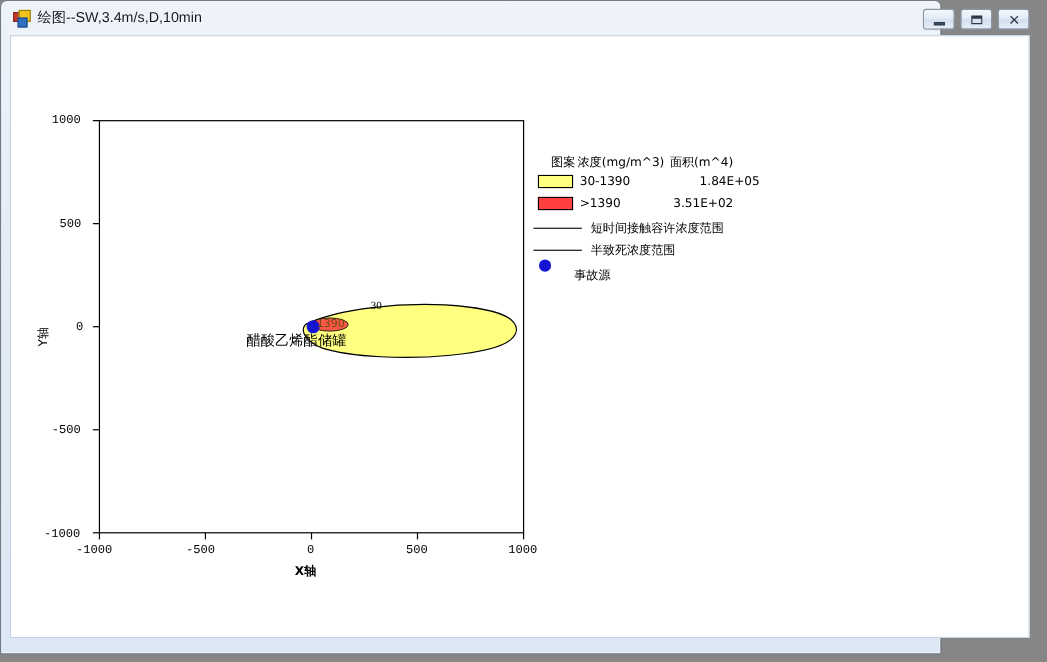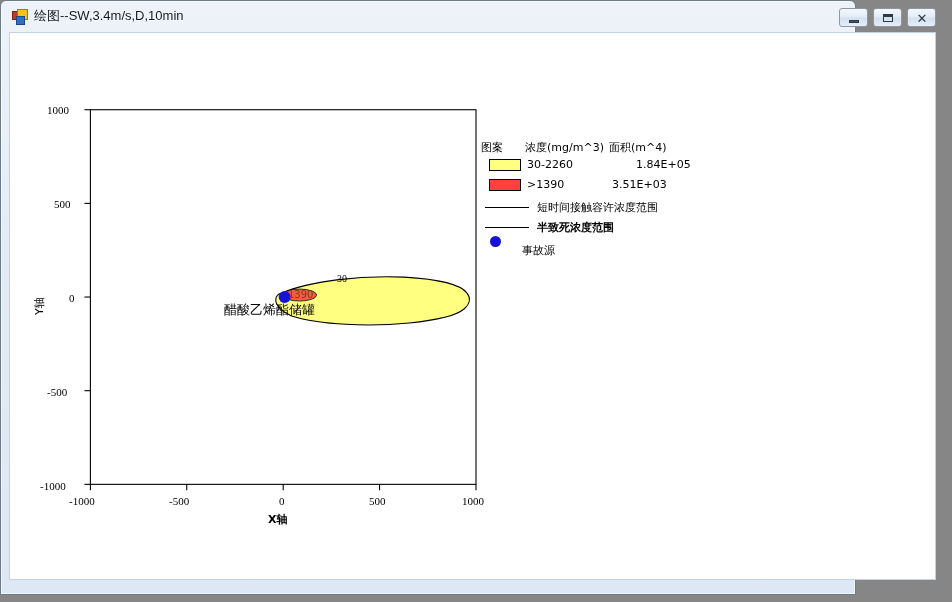--- a/index.html
+++ b/index.html
@@ -114,21 +114,21 @@
   
   #plot-canvas {
     position: absolute;
     left: 0; top: 0;
     width: 100%;
     height: 100%;
   }
 
   .tick-label {
     position: absolute;
-    font-family: Liberation Serif, serif;
+    font-family: Liberation Mono, monospace;
     font-size: 11px;
     color: #000;
     white-space: nowrap;
   }
   .axis-title {
     position: absolute;
     font-family: "DejaVu Sans", sans-serif;
     font-size: 11px;
     color: #000;
     white-space: nowrap;
@@ -283,36 +283,36 @@
 
     <div class="axis-title" style="left:258px; top:479px;font-weight:bold;">X轴</div>
     <div class="axis-title" id="y-axis-title" style="left:22px; top:282px;">Y轴</div>
 
     <div class="contour-label" style="left:327px; top:240px;">30</div>
     <div class="contour-label-inner" style="left:278px; top:256px; color:#6b4a10;">1390</div>
 
     <div class="src-label" style="left:214px; top:268px;">醋酸乙烯酯储罐</div>
 
     <div id="legend">
-      <div class="legend-head" style="left:0;  top:5px;font-family:Liberation Mono, monospace;">图案</div>
+      <div class="legend-head" style="left:20px;  top:5px;font-family:Liberation Mono, monospace;">图案</div>
       <div class="legend-head" style="left:44px; top:5px;text-align:right;">浓度(mg/m^3)</div>
       <div class="legend-head" style="left:128px;top:5px;">面积(m^4)</div>
 
       <div class="legend-swatch" style="left:8px; top:24px; background:#ffff80;"></div>
-      <div class="legend-text" style="left:46px; top:23px;">30-2260</div>
+      <div class="legend-text" style="left:46px; top:23px;">30-1390</div>
       <div class="legend-text" style="left:131px;top:23px;margin-left:24px;">1.84E+05</div>
 
       <div class="legend-swatch" style="left:8px; top:44px; background:#ff4040;"></div>
       <div class="legend-text" style="left:46px; top:43px;">&gt;1390</div>
-      <div class="legend-text" style="left:131px;top:43px;">3.51E+03</div>
+      <div class="legend-text" style="left:131px;top:43px;">3.51E+02</div>
 
       <div class="legend-line" style="left:4px; top:72px;"></div>
       <div class="legend-text" style="left:56px; top:65px;">短时间接触容许浓度范围</div>
 
       <div class="legend-line" style="left:4px; top:92px;"></div>
-      <div class="legend-text" style="left:56px; top:85px;font-weight:bold;">半致死浓度范围</div>
+      <div class="legend-text" style="left:56px; top:85px;">半致死浓度范围</div>
 
       <div class="legend-dot" style="left:9px; top:101px;"></div>
       <div class="legend-text" style="left:41px; top:108px;">事故源</div>
     </div>
 
   </div>
 </div>
 
 </body></html>

